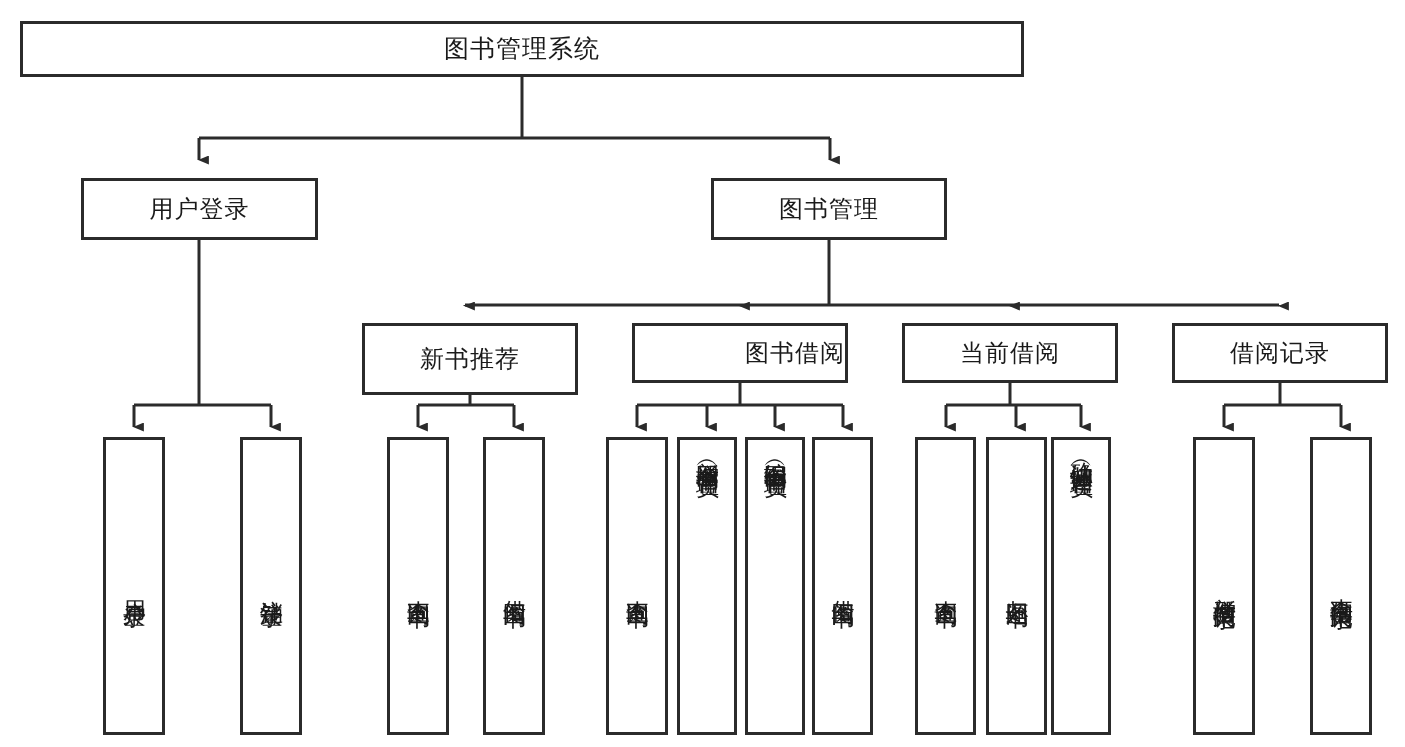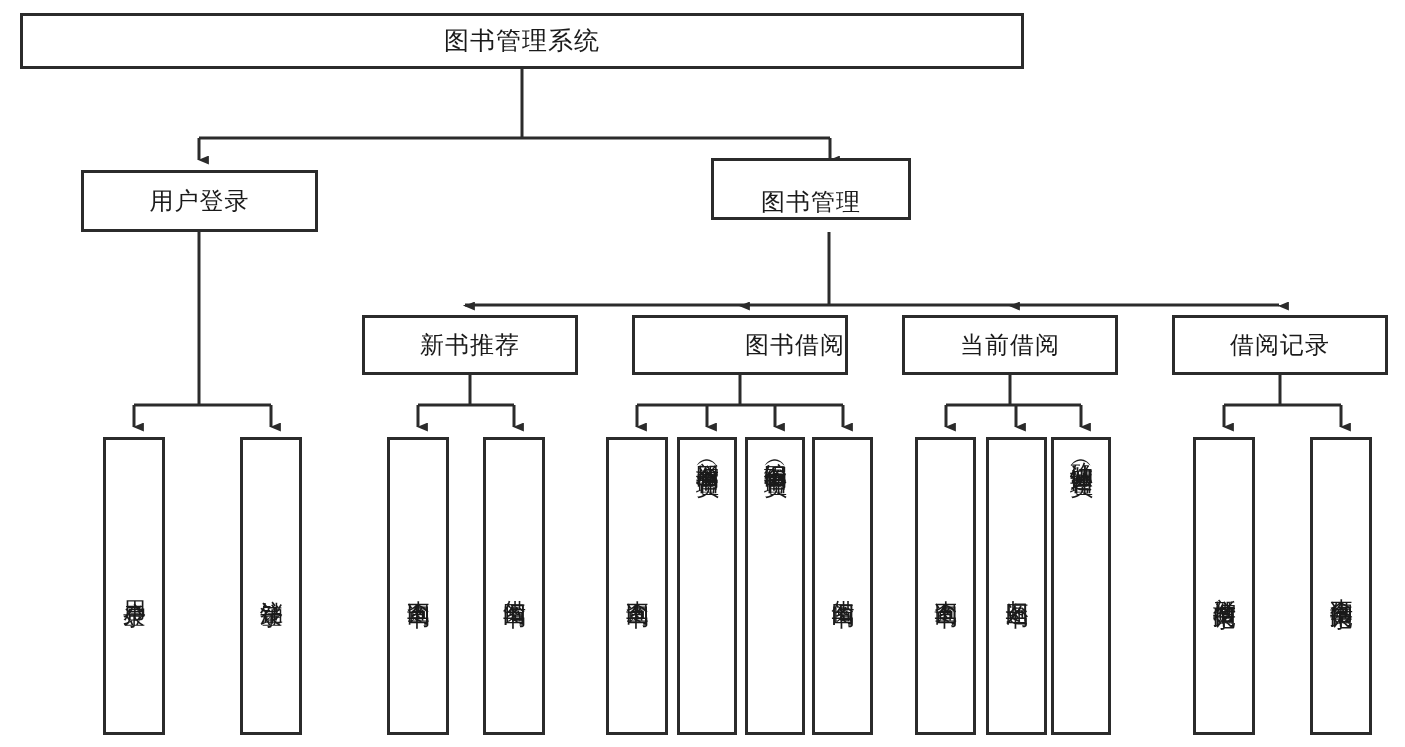--- a/index.html
+++ b/index.html
@@ -19,20 +19,21 @@
   }
   .node {
     position: absolute;
     box-sizing: border-box;
     border: 3px solid #2b2b2b;
     background: #ffffff;
     display: flex;
     align-items: center;
     justify-content: center;
     color: #1a1a1a;
+    margin-top: 8px;
   }
   .node.horiz {
     font-size: 24px;
     line-height: 1.2;
     letter-spacing: 1px;
   }
   .node.root {
     font-size: 25px;
   }
   .leaf {
@@ -133,25 +134,25 @@
     </g>
   </svg>
 
   <div class="node horiz root" style="left:20px; top:13px; width:1004px; height:56px;">
     <span>图书管理系统</span>
   </div>
 
   <div class="node horiz" style="left:81px; top:170px; width:237px; height:62px;">
     <span>用户登录</span>
   </div>
-  <div class="node horiz" style="left:711px; top:158px; width:200px; height:62px;align-items:flex-end;">
+  <div class="node horiz" style="left:711px; top:170px; width:236px; height:62px;">
     <span>图书管理</span>
   </div>
 
-  <div class="node horiz" style="left:362px; top:315px; width:216px; height:60px;">
+  <div class="node horiz" style="left:362px; top:315px; width:216px; height:72px;">
     <span>新书推荐</span>
   </div>
   <div class="node horiz" style="left:632px; top:315px; width:216px; height:60px;justify-content:flex-end;">
     <span>图书借阅</span>
   </div>
   <div class="node horiz" style="left:1172px; top:315px; width:216px; height:60px;">
     <span>借阅记录</span>
   </div>
   <div class="node horiz" style="left:902px; top:315px; width:216px; height:60px;">
     <span>当前借阅</span>

